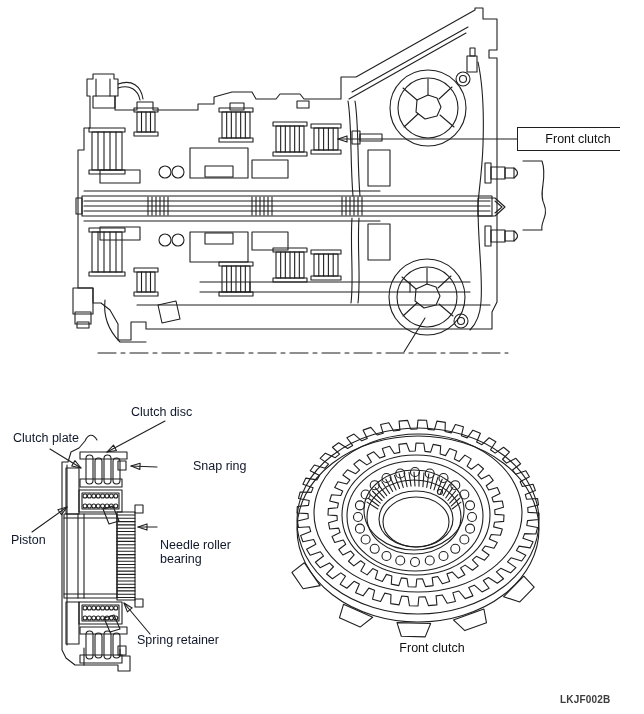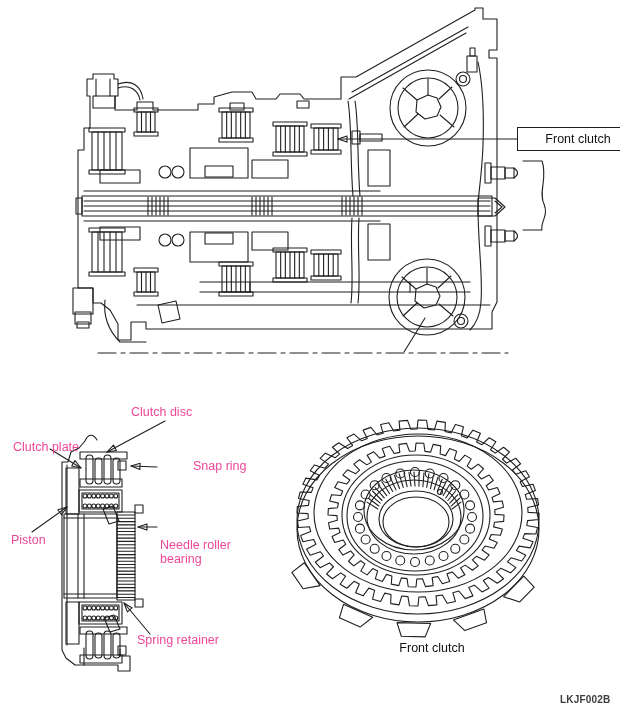--- a/index.html
+++ b/index.html
@@ -1,21 +1,21 @@
 <!DOCTYPE html>
 <html><head>
 <meta charset="utf-8">
 <style>
   html,body{margin:0;padding:0;background:#ffffff;}
   #page{position:relative;width:620px;height:714px;background:#ffffff;overflow:hidden;
         font-family:"Liberation Sans", sans-serif;}
   #art{position:absolute;left:0;top:0;}
   #art path,#art rect,#art circle,#art ellipse,#art line,#art polyline,#art polygon{
         stroke:#1f1f1f;stroke-width:1.1;fill:none;stroke-linejoin:round;stroke-linecap:round;}
-  .lbl{position:absolute;font-size:12.5px;line-height:1.15;color:#ec4899;white-space:nowrap;}
+  .lbl{position:absolute;font-size:12.5px;line-height:1.15;color:#0f172a;white-space:nowrap;}
   .lbl.wrap{white-space:normal;}
   #callout-box{position:absolute;left:517px;top:127px;width:120px;height:22px;
         border:1.5px solid #1f1f1f;display:flex;align-items:center;justify-content:center;
         font-size:12.5px;color:#111;background:#fff;}
   #iso-caption{position:absolute;left:366px;top:641px;width:132px;text-align:center;
         font-size:12.5px;color:#111;}
   #fig-code{position:absolute;left:560px;top:694px;width:78px;text-align:left;
         font-size:10px;font-weight:700;color:#3c3c3c;letter-spacing:.2px;}
 </style>
 </head>
@@ -378,21 +378,21 @@
         <line x1="517" y1="139" x2="338" y2="139"></line>
         <polygon points="338,139 347,142.1 347,135.9" fill="#1f1f1f"></polygon>
       </g>
   </svg>
 
   <div id="callout-box">
     <span>Front clutch</span>
   </div>
 
   <div class="lbl" style="left:131px;top:405px;">Clutch disc</div>
-  <div class="lbl" style="left:13px;top:440px;">Clutch plate</div>
+  <div class="lbl" style="left:13px;top:431px;">Clutch plate</div>
   <div class="lbl" style="left:160px;top:459px;margin-left:33px;">Snap ring</div>
   <div class="lbl" style="left:11px;top:533px;">Piston</div>
   <div class="lbl wrap" style="left:160px;top:514px;width:98px;margin-top:24px;">Needle roller bearing</div>
   <div class="lbl" style="left:137px;top:633px;">Spring retainer</div>
 
   <div id="iso-caption">Front clutch</div>
   <div id="fig-code">LKJF002B</div>
 
 </div>
 

